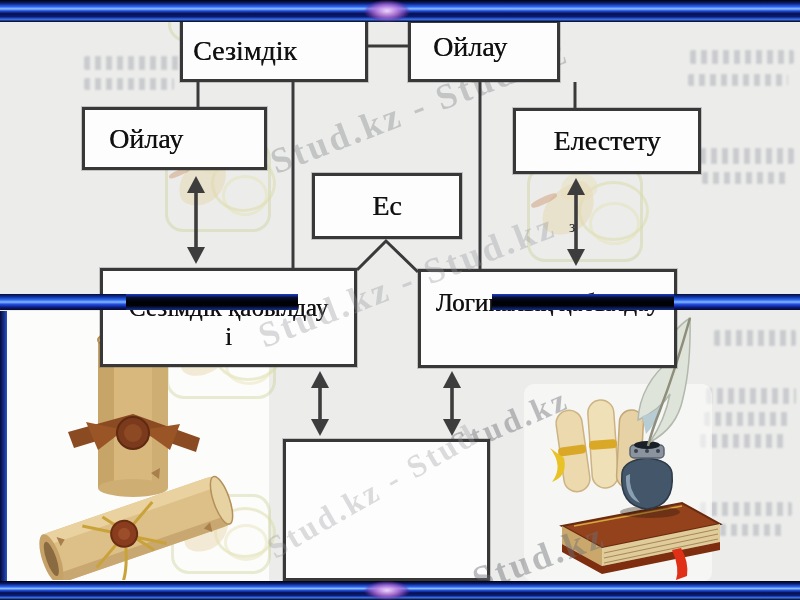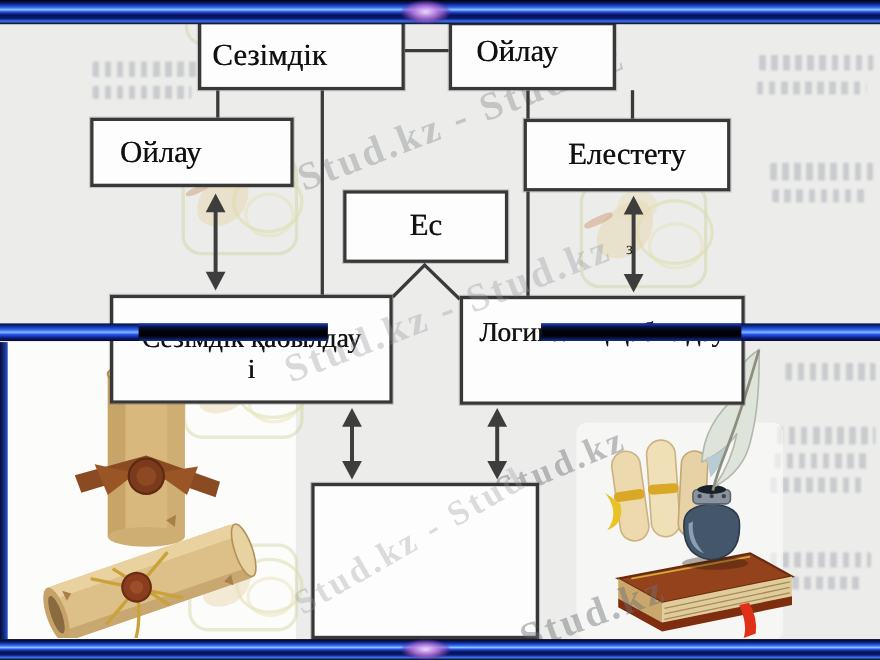--- a/index.html
+++ b/index.html
@@ -31,21 +31,21 @@
      background:repeating-linear-gradient(90deg,rgba(70,76,98,.38) 0 6px,rgba(0,0,0,0) 6px 11px);}
 
   
   .box{position:absolute;background:#fdfdfd;border:3px solid #383838;box-sizing:border-box;z-index:2;
        display:flex;align-items:center;justify-content:center;color:#101010;
        box-shadow:0 0 0 1px rgba(70,70,70,.25);}
   .box span{text-shadow:0.4px 0 0 #333;}
   #b-qabyldau{left:180px;top:19px;width:188px;height:63px;font-size:28px;justify-content:flex-start;padding-left:10px;}
   #b-oilau{left:408px;top:20px;width:152px;height:62px;font-size:28px;justify-content:flex-start;padding-left:22px;align-items:flex-start;padding-top:8px;}
   #b-sezinu{left:82px;top:107px;width:185px;height:63px;font-size:28px;justify-content:flex-start;padding-left:24px;}
-  #b-elestetu{left:476px;top:108px;width:188px;height:66px;font-size:28px;}
+  #b-elestetu{left:513px;top:108px;width:188px;height:66px;font-size:28px;}
   #b-es{left:312px;top:173px;width:150px;height:66px;font-size:28px;}
   #b-sezimdik{left:100px;top:268px;width:257px;height:99px;font-size:25px;flex-direction:column;justify-content:flex-start;padding-top:22px;line-height:29px;}
   #b-logikalyq{left:418px;top:269px;width:259px;height:99px;font-size:25px;flex-direction:column;justify-content:flex-start;padding-top:16px;line-height:30px;}
   #b-adam{left:283px;top:439px;width:207px;height:142px;font-size:25px;flex-direction:column;line-height:34px;font-weight:500;}
 
   .stray{position:absolute;left:569px;top:218px;z-index:3;font-size:16px;color:#20242a;}
 
   
   .wm-text{position:absolute;font-family:"Liberation Serif",serif;font-weight:bold;white-space:nowrap;
            transform-origin:left center;letter-spacing:3px;}

